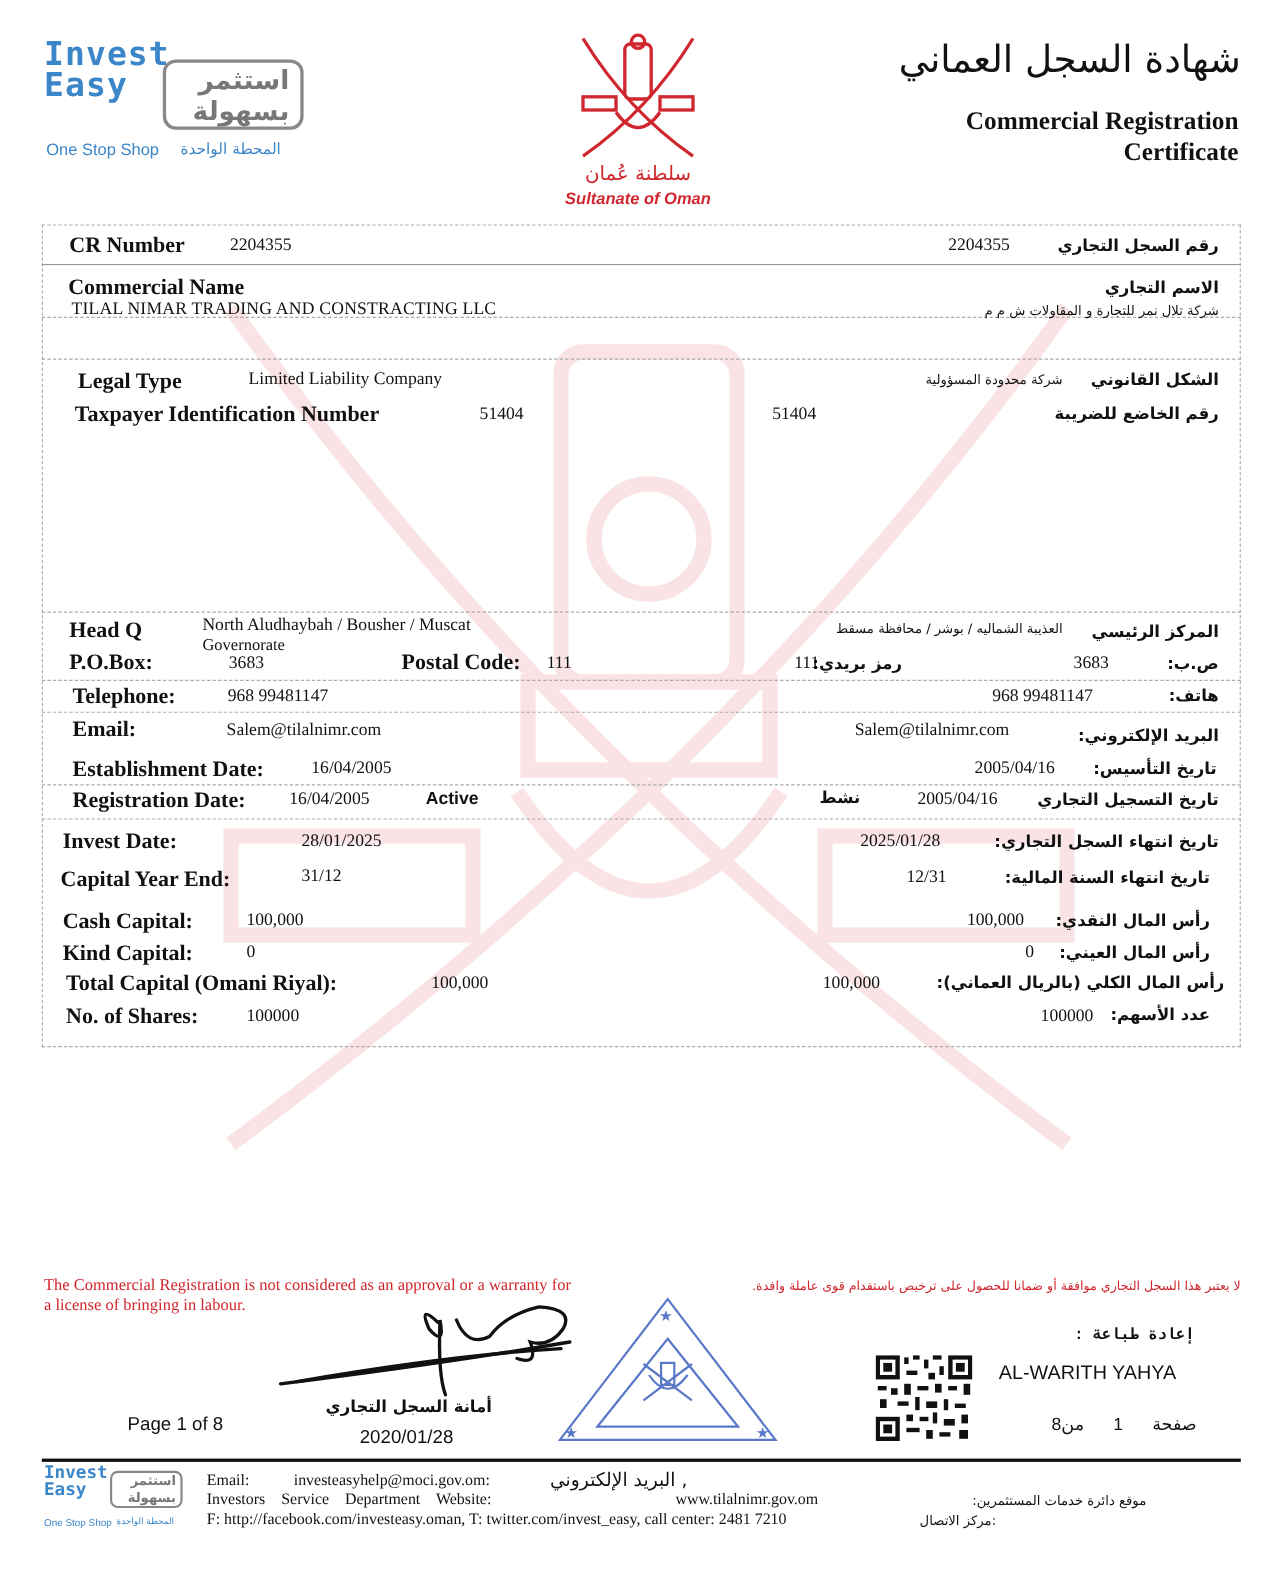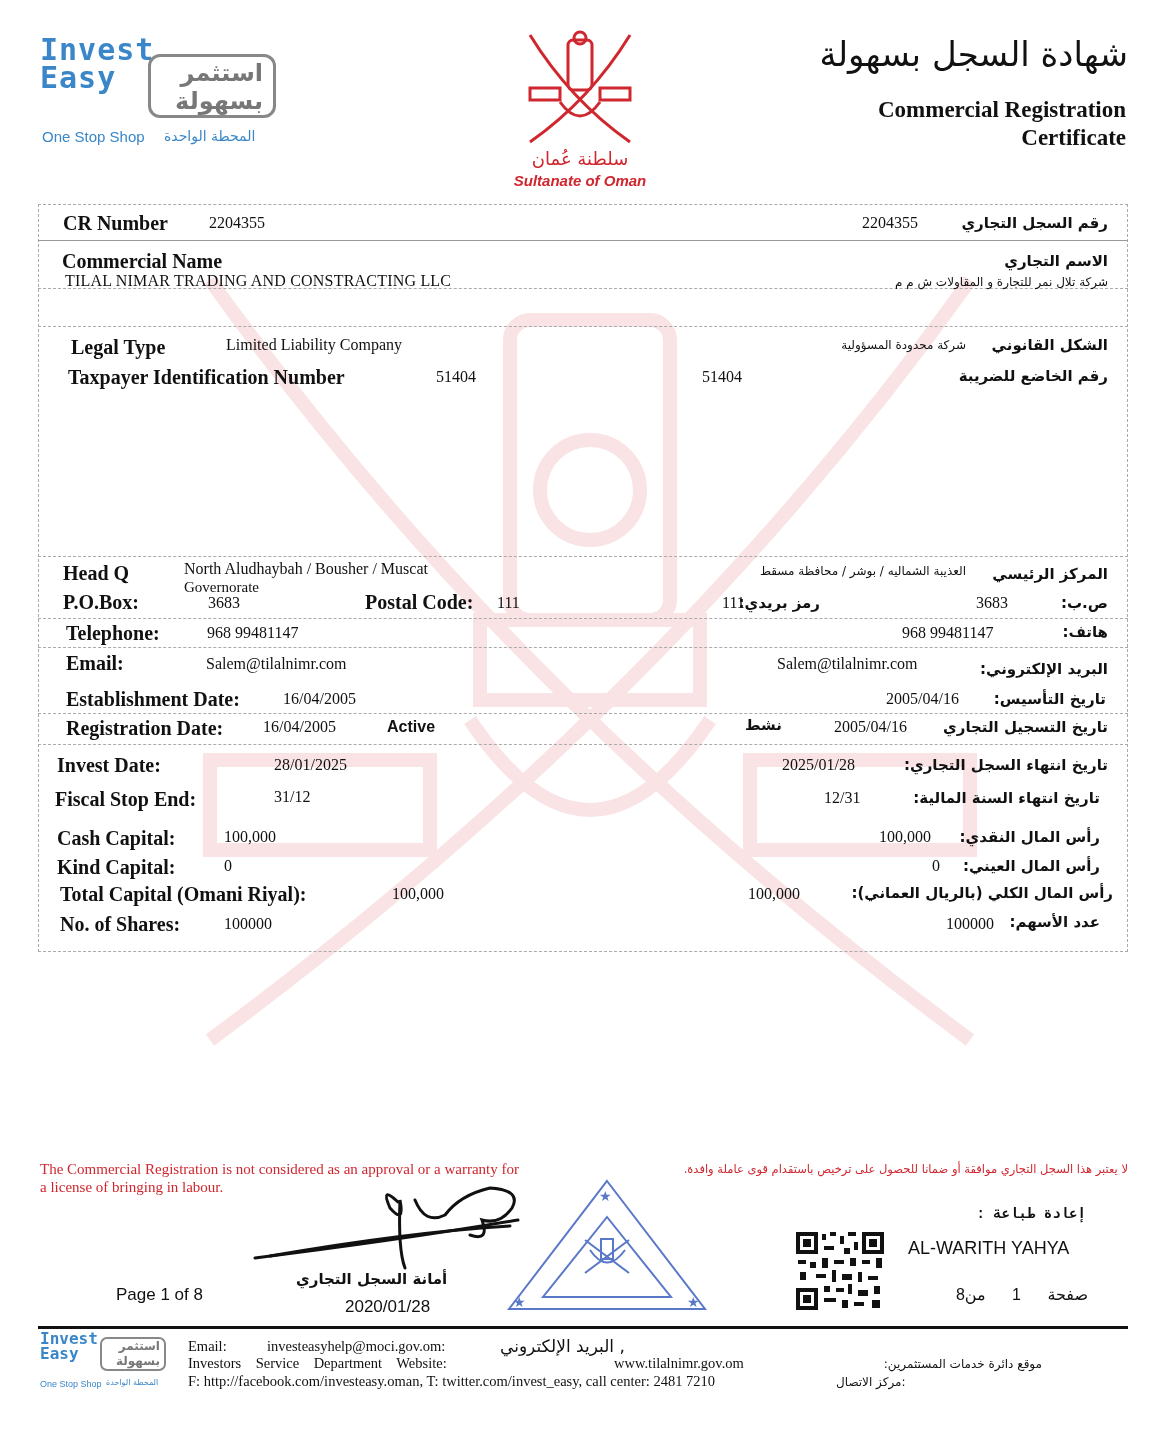--- a/index.html
+++ b/index.html
@@ -31,21 +31,21 @@
   #frame { left: 38px; top: 204px; width: 1090px; height: 748px; border: 1px dashed #aaa; }
   .hr { position: absolute; left: 38px; width: 1090px; border-top: 1px dashed #aaa; }
   .hr.solid { border-top: 1px solid #999; }
 
   
   .red { color: #d0262e; }
   #disc-en { left: 40px; top: 1160px; font-size: 15px; line-height: 18px; }
   #disc-ar { right: 38px; top: 1160px; font-family: "DejaVu Sans", sans-serif; font-size: 11.5px; direction: rtl; line-height: 18px; text-align: right; white-space: normal; width: 460px; }
   #page-en { left: 116px; top: 1285px; font-family: "Liberation Sans", sans-serif; font-size: 17px; }
   #sig-role { left: 296px; top: 1270px; font-family: "DejaVu Sans", sans-serif; font-weight: bold; font-size: 15px; direction: rtl; }
-  #sig-date { left: 345px; top: 1297px; font-family: "Liberation Sans", sans-serif; font-size: 17px; }
+  #sig-date { left: 327px; top: 1297px; font-family: "Liberation Sans", sans-serif; font-size: 17px; }
   #signature { left: 250px; top: 1180px; width: 280px; height: 90px; }
   #stamp { left: 505px; top: 1175px; width: 205px; height: 140px; }
   #reprint { right: 80px; top: 1205px; font-family: Liberation Mono, monospace; font-weight: bold; font-size: 14px; direction: rtl; }
   #qr { left: 796px; top: 1232px; width: 88px; height: 78px; }
   #printer { left: 908px; top: 1238px; font-family: "Liberation Sans", sans-serif; font-size: 18px; }
   #page-ar { right: 78px; top: 1285px; font-family: "Liberation Sans", sans-serif; font-size: 16px; direction: rtl; word-spacing: 22px; }
 
   #bottom-rule { left: 38px; top: 1326px; width: 1090px; height: 3px; background: #111; }
   #small-logo { left: 40px; top: 1331px; width: 132px; height: 62px; }
   .slogo-en { font-family: "DejaVu Sans Mono", monospace; color: #3a86c8; font-size: 16px; font-weight: bold; line-height: 15px; }
@@ -87,21 +87,21 @@
       <circle cx="80" cy="8" r="6"></circle>
       <rect x="30" y="58" width="30" height="12"></rect>
       <rect x="100" y="58" width="30" height="12"></rect>
       <path d="M60 72 Q 80 100 100 72"></path>
     </g>
   </svg>
   <div style="position:absolute; left:10px; top:118px; width:140px; text-align:center; color:#d0262e; font-family:'DejaVu Sans',sans-serif; font-size:18px; direction:rtl;">سلطنة عُمان</div>
   <div style="position:absolute; left:0; top:142px; width:160px; text-align:center; color:#d0262e; font-family:'Liberation Sans',sans-serif; font-weight:bold; font-style:italic; font-size:15px;">Sultanate of Oman</div>
 </div>
 
-<div class="abs" id="title-ar">شهادة السجل بسهولة</div>
+<div class="abs" id="title-ar">شهادة السجل العماني</div>
 <div class="abs" id="title-en">Commercial Registration Certificate</div>
 
 <div class="abs" id="frame"></div>
 <div class="hr solid" style="top:240px"></div>
 <div class="hr" style="top:288px"></div>
 <div class="hr" style="top:326px"></div>
 <div class="hr" style="top:556px"></div>
 <div class="hr" style="top:618px"></div>
 <div class="hr" style="top:647px"></div>
 <div class="hr" style="top:713px"></div>
@@ -162,21 +162,21 @@
 <div class="abs sans" style="left:387px; top:718px; font-weight:bold; font-size:16px;">Active</div>
 <div class="abs arlbl" style="right:58px; top:718px;">تاريخ التسجيل التجاري</div>
 <div class="abs val" style="left:834px; top:718px;">2005/04/16</div>
 <div class="abs arlbl" style="left:745px; top:716px;">نشط</div>
 
 <div class="abs lbl" style="left:57px; top:754px;">Invest Date:</div>
 <div class="abs val" style="left:274px; top:756px;">28/01/2025</div>
 <div class="abs arlbl" style="right:58px; top:756px;">تاريخ انتهاء السجل التجاري:</div>
 <div class="abs val" style="left:782px; top:756px;">2025/01/28</div>
 
-<div class="abs lbl" style="left:55px; top:788px;">Fiscal Stop End:</div>
+<div class="abs lbl" style="left:55px; top:788px;">Capital Year End:</div>
 <div class="abs val" style="left:274px; top:788px;">31/12</div>
 <div class="abs arlbl" style="right:66px; top:789px;">تاريخ انتهاء السنة المالية:</div>
 <div class="abs val" style="left:824px; top:789px;">12/31</div>
 
 <div class="abs lbl" style="left:57px; top:827px;">Cash Capital:</div>
 <div class="abs val" style="left:224px; top:828px;">100,000</div>
 <div class="abs arlbl" style="right:66px; top:828px;">رأس المال النقدي:</div>
 <div class="abs val" style="left:879px; top:828px;">100,000</div>
 
 <div class="abs lbl" style="left:57px; top:856px;">Kind Capital:</div>

